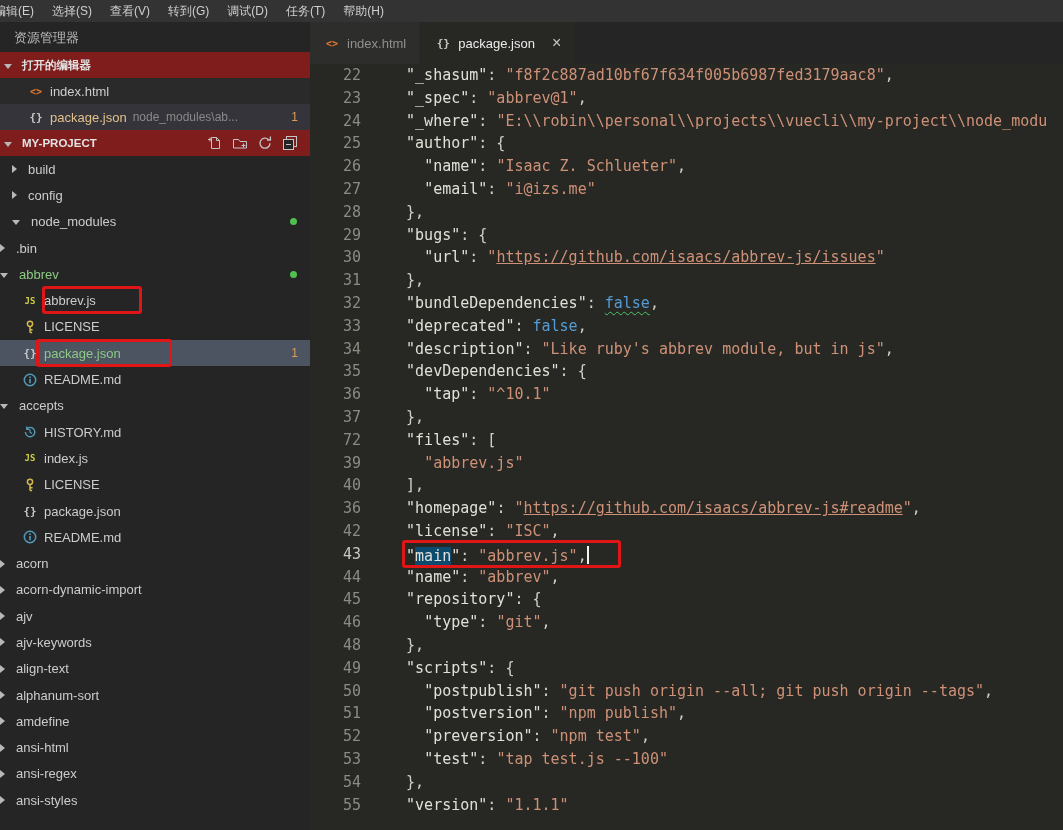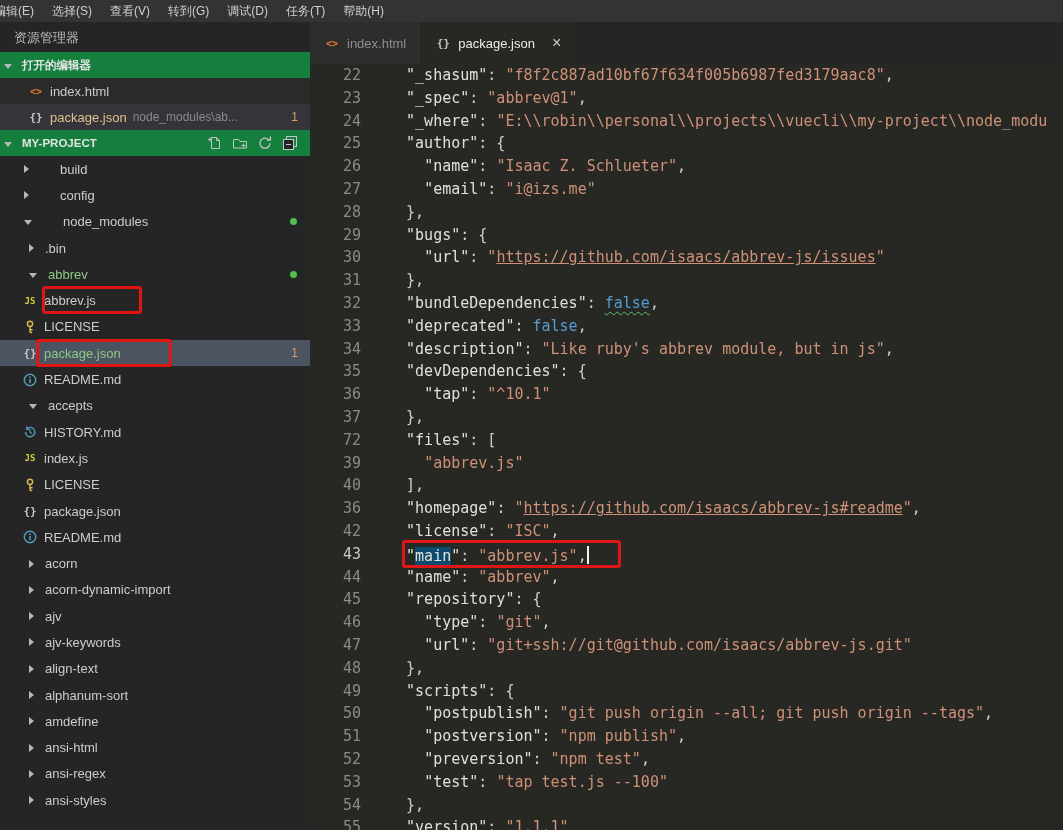--- a/index.html
+++ b/index.html
@@ -12,28 +12,28 @@
   .menu-item:first-child { margin-left:-15px; }
 
   
   .main { display:flex; height:808px; }
   .sidebar { width:310px; background:#252526; flex-shrink:0; position:relative; overflow:hidden; }
   .editor-col { width:753px; display:flex; flex-direction:column; overflow:hidden; }
 
   
   .sidebar-title { height:30px; line-height:32px; padding-left:14px; font-size:13px; color:#bcbcbc; }
   .section-header { height:26px; display:flex; align-items:center; gap:5px; padding-left:4px;
-                    font-size:11.5px; font-weight:bold; color:#e3e3e3; background:#15803d; }
+                    font-size:11.5px; font-weight:bold; color:#e3e3e3; background:#7f1d1d; }
   .oe-block { background:#2a2a2b; }
   .oe-row { height:26px; display:flex; align-items:center; padding-left:28px; font-size:13px; color:#cccccc; position:relative; }
   .oe-row.active { background:#34343a; }
   .oe-row .detail { color:#8a8a8a; font-size:12px; margin-left:6px; overflow:hidden; white-space:nowrap; }
   .tree-row { height:26.3px; display:flex; align-items:center; font-size:13px; color:#cccccc; position:relative; }
   .tree-row.selected { background:#4c5462; }
-  .lvl0 { padding-left:24px;gap:20px; } .lvl1 { padding-left:29px; } .lvl2 { padding-left:22px; }
+  .lvl0 { padding-left:12px; } .lvl1 { } .lvl2 { padding-left:22px; }
   .fname { margin-left:6px; white-space:nowrap; }
   .c-green { color:#8cc984; }
   .c-gold { color:#e2c08d; }
   .badge { position:absolute; right:12px; color:#dd9e5c; font-size:12px; }
   .gitdot { position:absolute; right:13px; width:7px; height:7px; border-radius:50%; background:#4fc14f; }
 
   .arrow { width:0; height:0; flex-shrink:0; }
   .arrow.collapsed { border-left:5px solid #b8b8b8; border-top:4px solid transparent; border-bottom:4px solid transparent; margin-right:5px; }
   .arrow.expanded  { border-top:5px solid #b8b8b8; border-left:4px solid transparent; border-right:4px solid transparent; margin-right:5px; margin-top:2px; }
 
@@ -306,21 +306,20 @@
         <div class="code-line"><span class="ln">37</span><span class="lc"><span class="tk-punc">  </span><span class="tk-punc">},</span></span></div>
         <div class="code-line"><span class="ln">72</span><span class="lc"><span class="tk-punc">  </span><span class="tk-key">"files"</span><span class="tk-punc">: [</span></span></div>
         <div class="code-line"><span class="ln">39</span><span class="lc"><span class="tk-punc">    </span><span class="tk-str">"abbrev.js"</span></span></div>
         <div class="code-line"><span class="ln">40</span><span class="lc"><span class="tk-punc">  </span><span class="tk-punc">],</span></span></div>
         <div class="code-line"><span class="ln">36</span><span class="lc"><span class="tk-punc">  </span><span class="tk-key">"homepage"</span><span class="tk-punc">: </span><span class="tk-str">"</span><span class="tk-link">https://github.com/isaacs/abbrev-js#readme</span><span class="tk-str">"</span><span class="tk-punc">,</span></span></div>
         <div class="code-line"><span class="ln">42</span><span class="lc"><span class="tk-punc">  </span><span class="tk-key">"license"</span><span class="tk-punc">: </span><span class="tk-str">"ISC"</span><span class="tk-punc">,</span></span></div>
         <div class="code-line"><span class="ln cur">43</span><span class="lc"><span class="tk-punc">  </span><span class="tk-key">"</span><span class="tk-key tk-sel">main</span><span class="tk-key">"</span><span class="tk-punc">: </span><span class="tk-str">"abbrev.js"</span><span class="tk-punc">,</span><span class="cursor"></span></span></div>
         <div class="code-line"><span class="ln">44</span><span class="lc"><span class="tk-punc">  </span><span class="tk-key">"name"</span><span class="tk-punc">: </span><span class="tk-str">"abbrev"</span><span class="tk-punc">,</span></span></div>
         <div class="code-line"><span class="ln">45</span><span class="lc"><span class="tk-punc">  </span><span class="tk-key">"repository"</span><span class="tk-punc">: {</span></span></div>
         <div class="code-line"><span class="ln">46</span><span class="lc"><span class="tk-punc">    </span><span class="tk-key">"type"</span><span class="tk-punc">: </span><span class="tk-str">"git"</span><span class="tk-punc">,</span></span></div>
-        <div class="code-line"><span class="ln">47</span><span class="lc"><span class="tk-punc">    </span><span class="tk-key">"url"</span><span class="tk-punc">: </span><span class="tk-str">"git+ssh://git@github.com/isaacs/abbrev-js.git"</span></span></div>
         <div class="code-line"><span class="ln">48</span><span class="lc"><span class="tk-punc">  </span><span class="tk-punc">},</span></span></div>
         <div class="code-line"><span class="ln">49</span><span class="lc"><span class="tk-punc">  </span><span class="tk-key">"scripts"</span><span class="tk-punc">: {</span></span></div>
         <div class="code-line"><span class="ln">50</span><span class="lc"><span class="tk-punc">    </span><span class="tk-key">"postpublish"</span><span class="tk-punc">: </span><span class="tk-str">"git push origin --all; git push origin --tags"</span><span class="tk-punc">,</span></span></div>
         <div class="code-line"><span class="ln">51</span><span class="lc"><span class="tk-punc">    </span><span class="tk-key">"postversion"</span><span class="tk-punc">: </span><span class="tk-str">"npm publish"</span><span class="tk-punc">,</span></span></div>
         <div class="code-line"><span class="ln">52</span><span class="lc"><span class="tk-punc">    </span><span class="tk-key">"preversion"</span><span class="tk-punc">: </span><span class="tk-str">"npm test"</span><span class="tk-punc">,</span></span></div>
         <div class="code-line"><span class="ln">53</span><span class="lc"><span class="tk-punc">    </span><span class="tk-key">"test"</span><span class="tk-punc">: </span><span class="tk-str">"tap test.js --100"</span></span></div>
         <div class="code-line"><span class="ln">54</span><span class="lc"><span class="tk-punc">  </span><span class="tk-punc">},</span></span></div>
         <div class="code-line"><span class="ln">55</span><span class="lc"><span class="tk-punc">  </span><span class="tk-key">"version"</span><span class="tk-punc">: </span><span class="tk-str">"1.1.1"</span></span></div>
       </div>
   </div>

